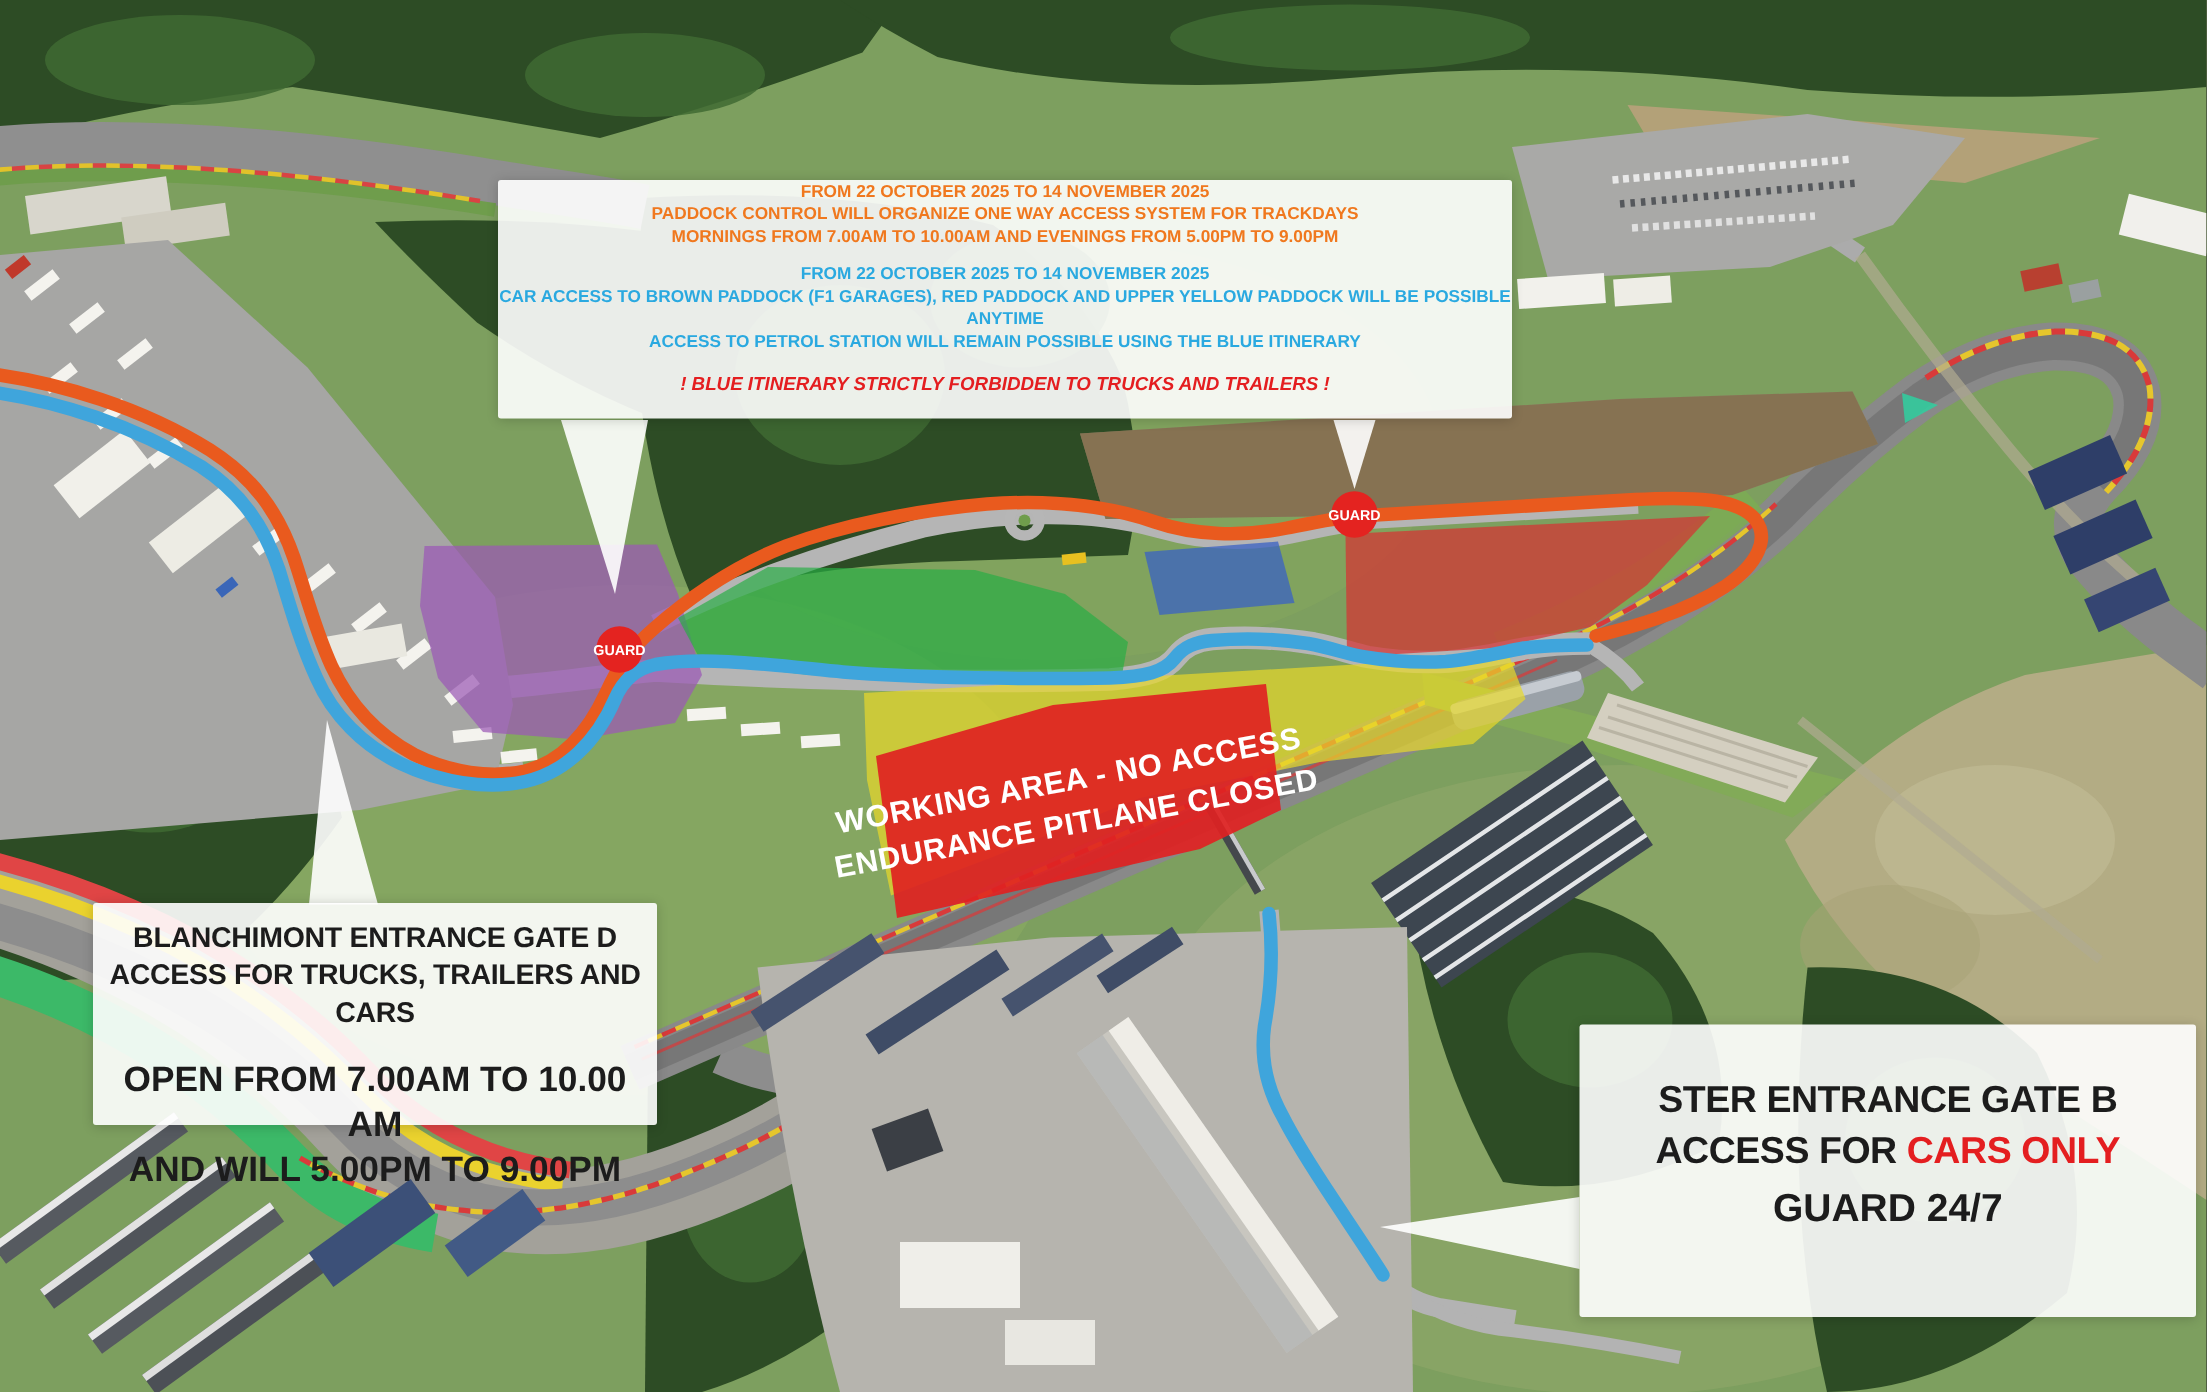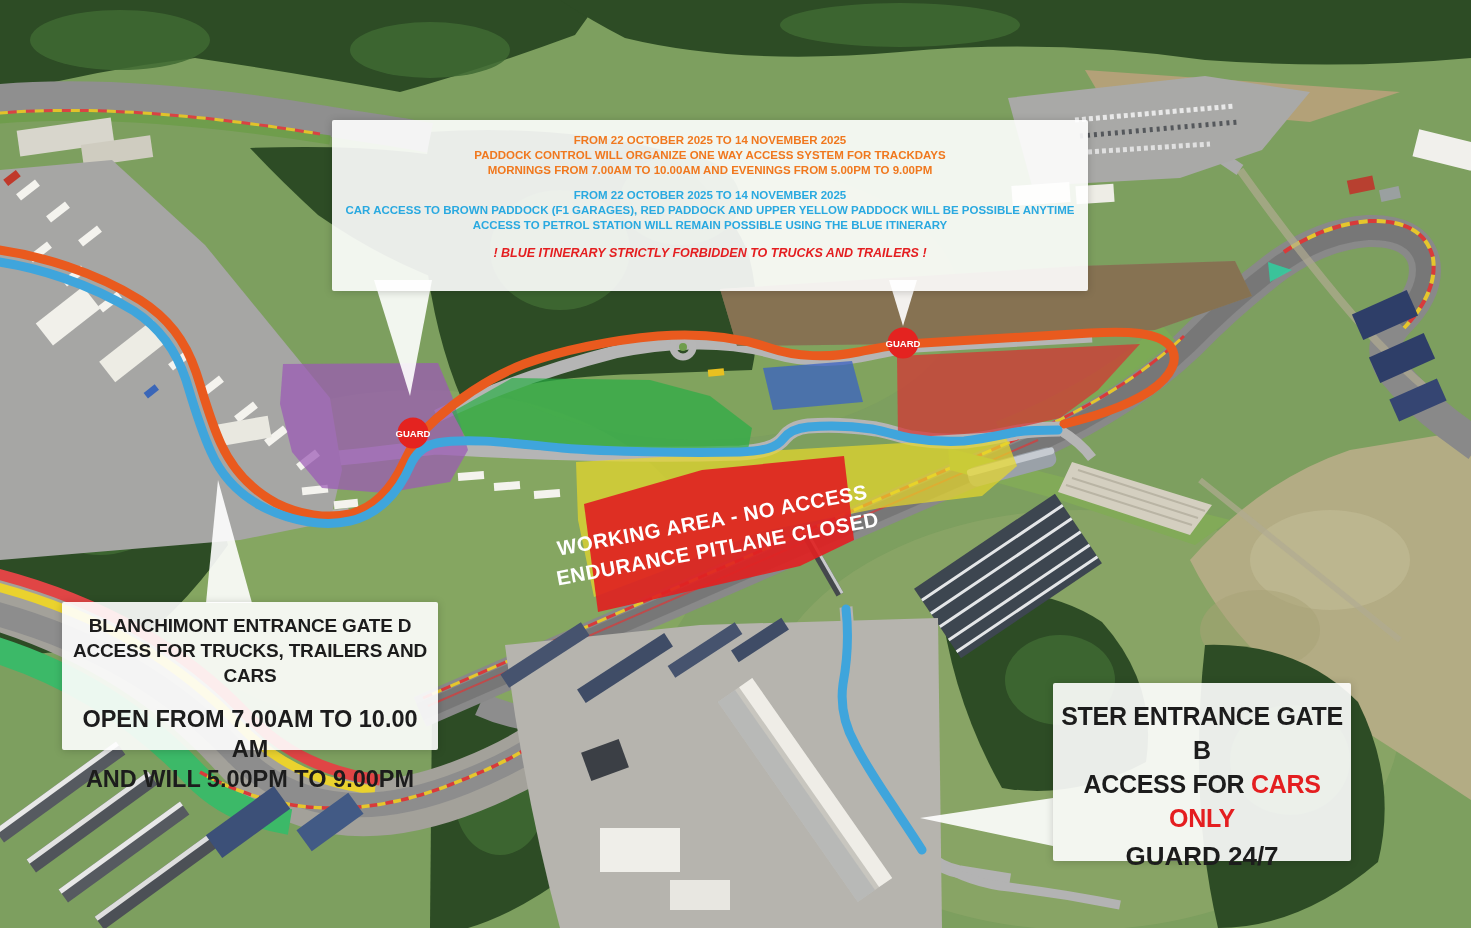--- a/index.html
+++ b/index.html
@@ -1,30 +1,30 @@
 <!DOCTYPE html>
 <html><head>
 <meta charset="utf-8">
 <style>
   html,body{margin:0;padding:0;background:#222;}
   #stage{position:relative;width:1471px;height:928px;overflow:hidden;
          font-family:"Liberation Sans","DejaVu Sans",sans-serif;background:#7d9f5f;}
   #map-svg{position:absolute;left:0;top:0;width:1471px;height:928px;}
   .box{position:absolute;background:rgba(255,255,255,0.9);border-radius:2px;
        box-shadow:0 1px 8px rgba(0,0,0,0.18);text-align:center;font-weight:bold;color:#1c1c1c;}
-  #top-box{left:332px;top:120px;width:756px;height:158px;padding-top:13px;
+  #top-box{left:332px;top:120px;width:676px;height:158px;padding-top:1px;
            font-size:11.5px;line-height:15.2px;}
   #top-box .orange{color:#F0781E;}
   #top-box .blue{color:#2AA9E0;margin-top:9px;}
   #top-box .warn{color:#E41E20;font-style:italic;font-size:12.5px;margin-top:13px;}
   #blanchimont-box{left:62px;top:602px;width:376px;height:137px;padding-top:11px;}
   .bl-small{font-size:19px;line-height:25px;letter-spacing:-0.2px;}
   .bl-big{font-size:23.5px;line-height:30px;}
   .bl-gap{margin-top:16px;}
-  #ster-box{left:1053px;top:683px;width:298px;height:162px;padding-top:16px;}
+  #ster-box{left:1053px;top:683px;width:411px;height:162px;padding-top:33px;}
   .ster-line{font-size:25px;line-height:34px;letter-spacing:-0.3px;}
   .ster-big{font-size:26px;line-height:42px;}
   .red-hl{color:#E41E20;}
 </style>
 </head>
 <body>
 
 <div id="stage">
 
 <svg id="map-svg" viewBox="0 0 1471 928">

